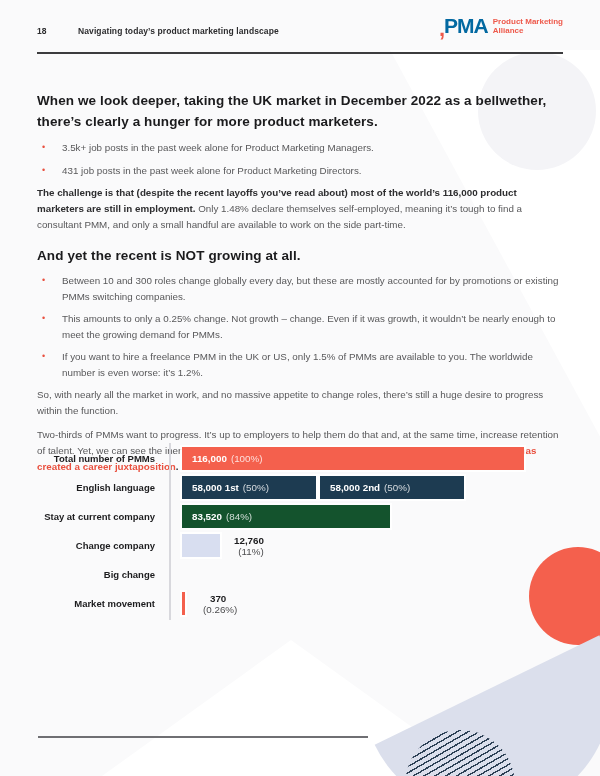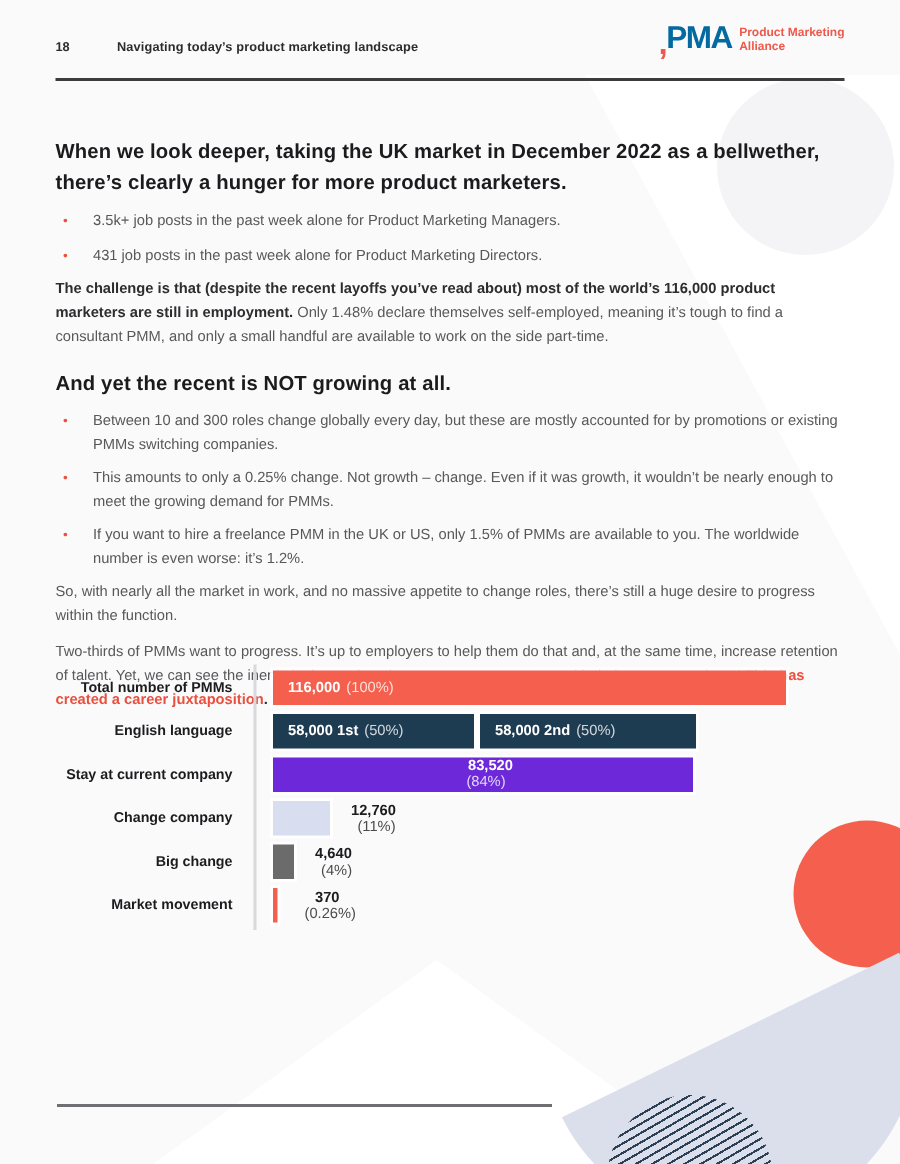--- a/index.html
+++ b/index.html
@@ -145,21 +145,21 @@
             <span class="cv">58,000 2nd</span>
             <span class="cp">(50%)</span>
           </div>
         </div>
       </div>
       <div class="crow">
         <div class="clabel">
           <span>Stay at current company</span>
         </div>
         <div class="cbars">
-          <div class="cbar" style="width: 280px; background: #6d28d9; flex-direction: column;">
+          <div class="cbar" style="width: 208px; background: #14532d;">
             <span class="cv">83,520</span>
             <span class="cp">(84%)</span>
           </div>
         </div>
       </div>
       <div class="crow">
         <div class="clabel">
           <span>Change company</span>
         </div>
         <div class="cbars">
@@ -167,27 +167,20 @@
           <div class="cout">
             <span class="cv">12,760</span>
             <span class="cp">(11%)</span>
           </div>
         </div>
       </div>
       <div class="crow">
         <div class="clabel">
           <span>Big change</span>
         </div>
-        <div class="cbars">
-          <div class="cbar" style="width: 14px; background: rgb(107, 107, 107);"></div>
-          <div class="cout">
-            <span class="cv">4,640</span>
-            <span class="cp">(4%)</span>
-          </div>
-        </div>
       </div>
       <div class="crow">
         <div class="clabel">
           <span>Market movement</span>
         </div>
         <div class="cbars">
           <div class="cbar" style="width: 3px; background: rgb(244, 96, 77);"></div>
           <div class="cout">
             <span class="cv">370</span>
             <span class="cp">(0.26%)</span>

